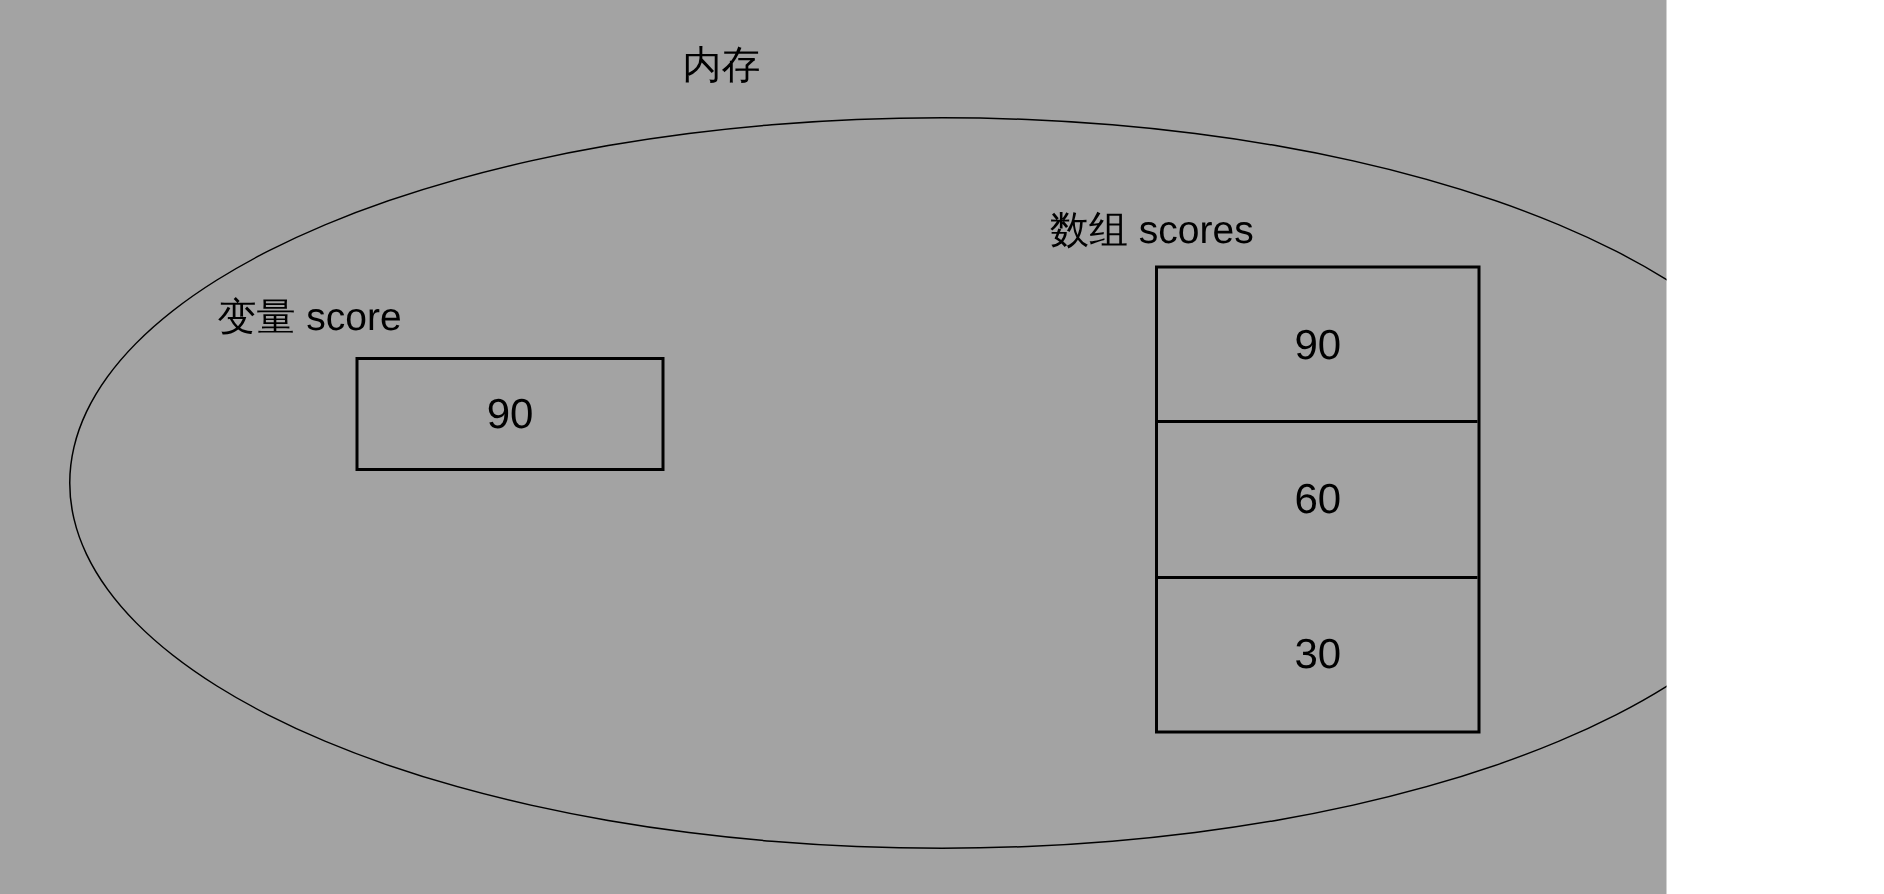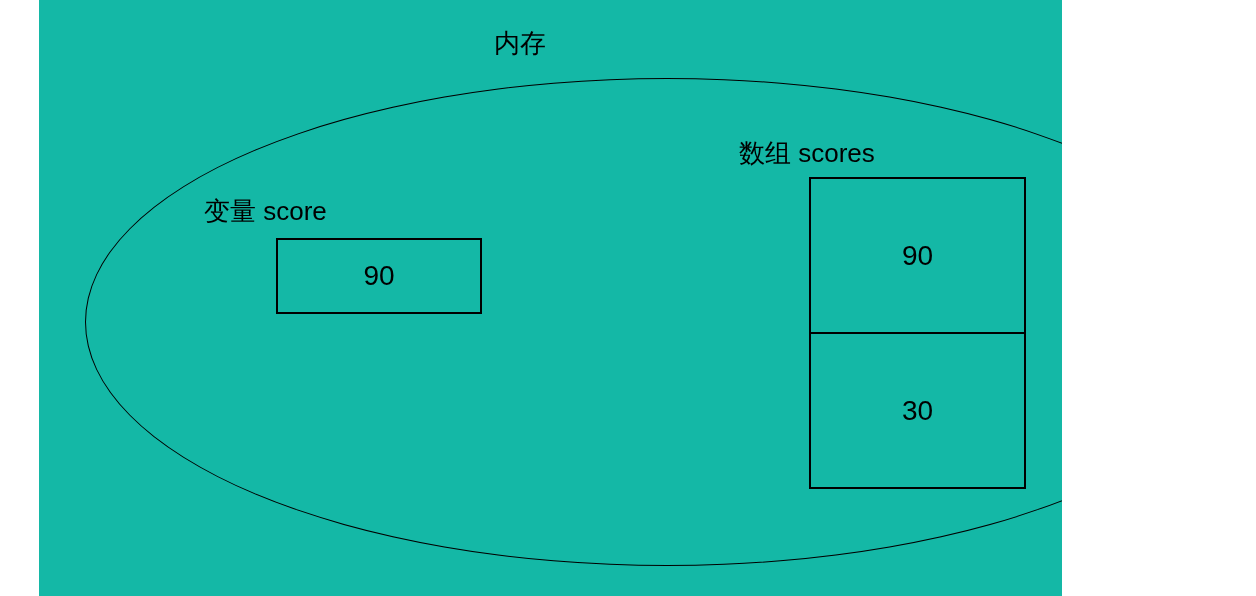--- a/index.html
+++ b/index.html
@@ -2,27 +2,26 @@
 <html><head>
 <meta charset="utf-8">
 <style>
   html, body {
     margin: 0;
     padding: 0;
     background: #ffffff;
   }
   .canvas {
     position: relative;
-    width: 1023px;
+    width: 1111px;
     height: 596px;
-    background: #14b8a6;
+    background: #a3a3a3;
     font-family: "Liberation Sans", "DejaVu Sans", sans-serif;
     color: #000000;
     overflow: hidden;
-    margin-left: 39px;
   }
   .diagram-title {
     position: absolute;
     left: 455px;
     top: 28px;
     font-size: 26px;
     line-height: 1.2;
     white-space: nowrap;
   }
   .memory-ellipse {
@@ -31,21 +30,21 @@
     top: 78px;
     width: 1164px;
     height: 488px;
     border: 1px solid #000000;
     border-radius: 50%;
     box-sizing: border-box;
     background: transparent;
   }
   .variable-label {
     position: absolute;
-    left: 165px;
+    left: 145px;
     top: 196px;
     font-size: 26px;
     line-height: 1.2;
     white-space: nowrap;
   }
   .variable-box {
     position: absolute;
     left: 237px;
     top: 238px;
     width: 206px;
@@ -99,15 +98,16 @@
   <div class="variable-label">变量 score</div>
 
   <div class="variable-box">
     <span>90</span>
   </div>
 
   <div class="array-label">数组 scores</div>
 
   <div class="array-box">
     <div class="array-cell">90</div>
+    <div class="array-cell">60</div>
     <div class="array-cell">30</div>
   </div>
 </div>
 
 </body></html>

